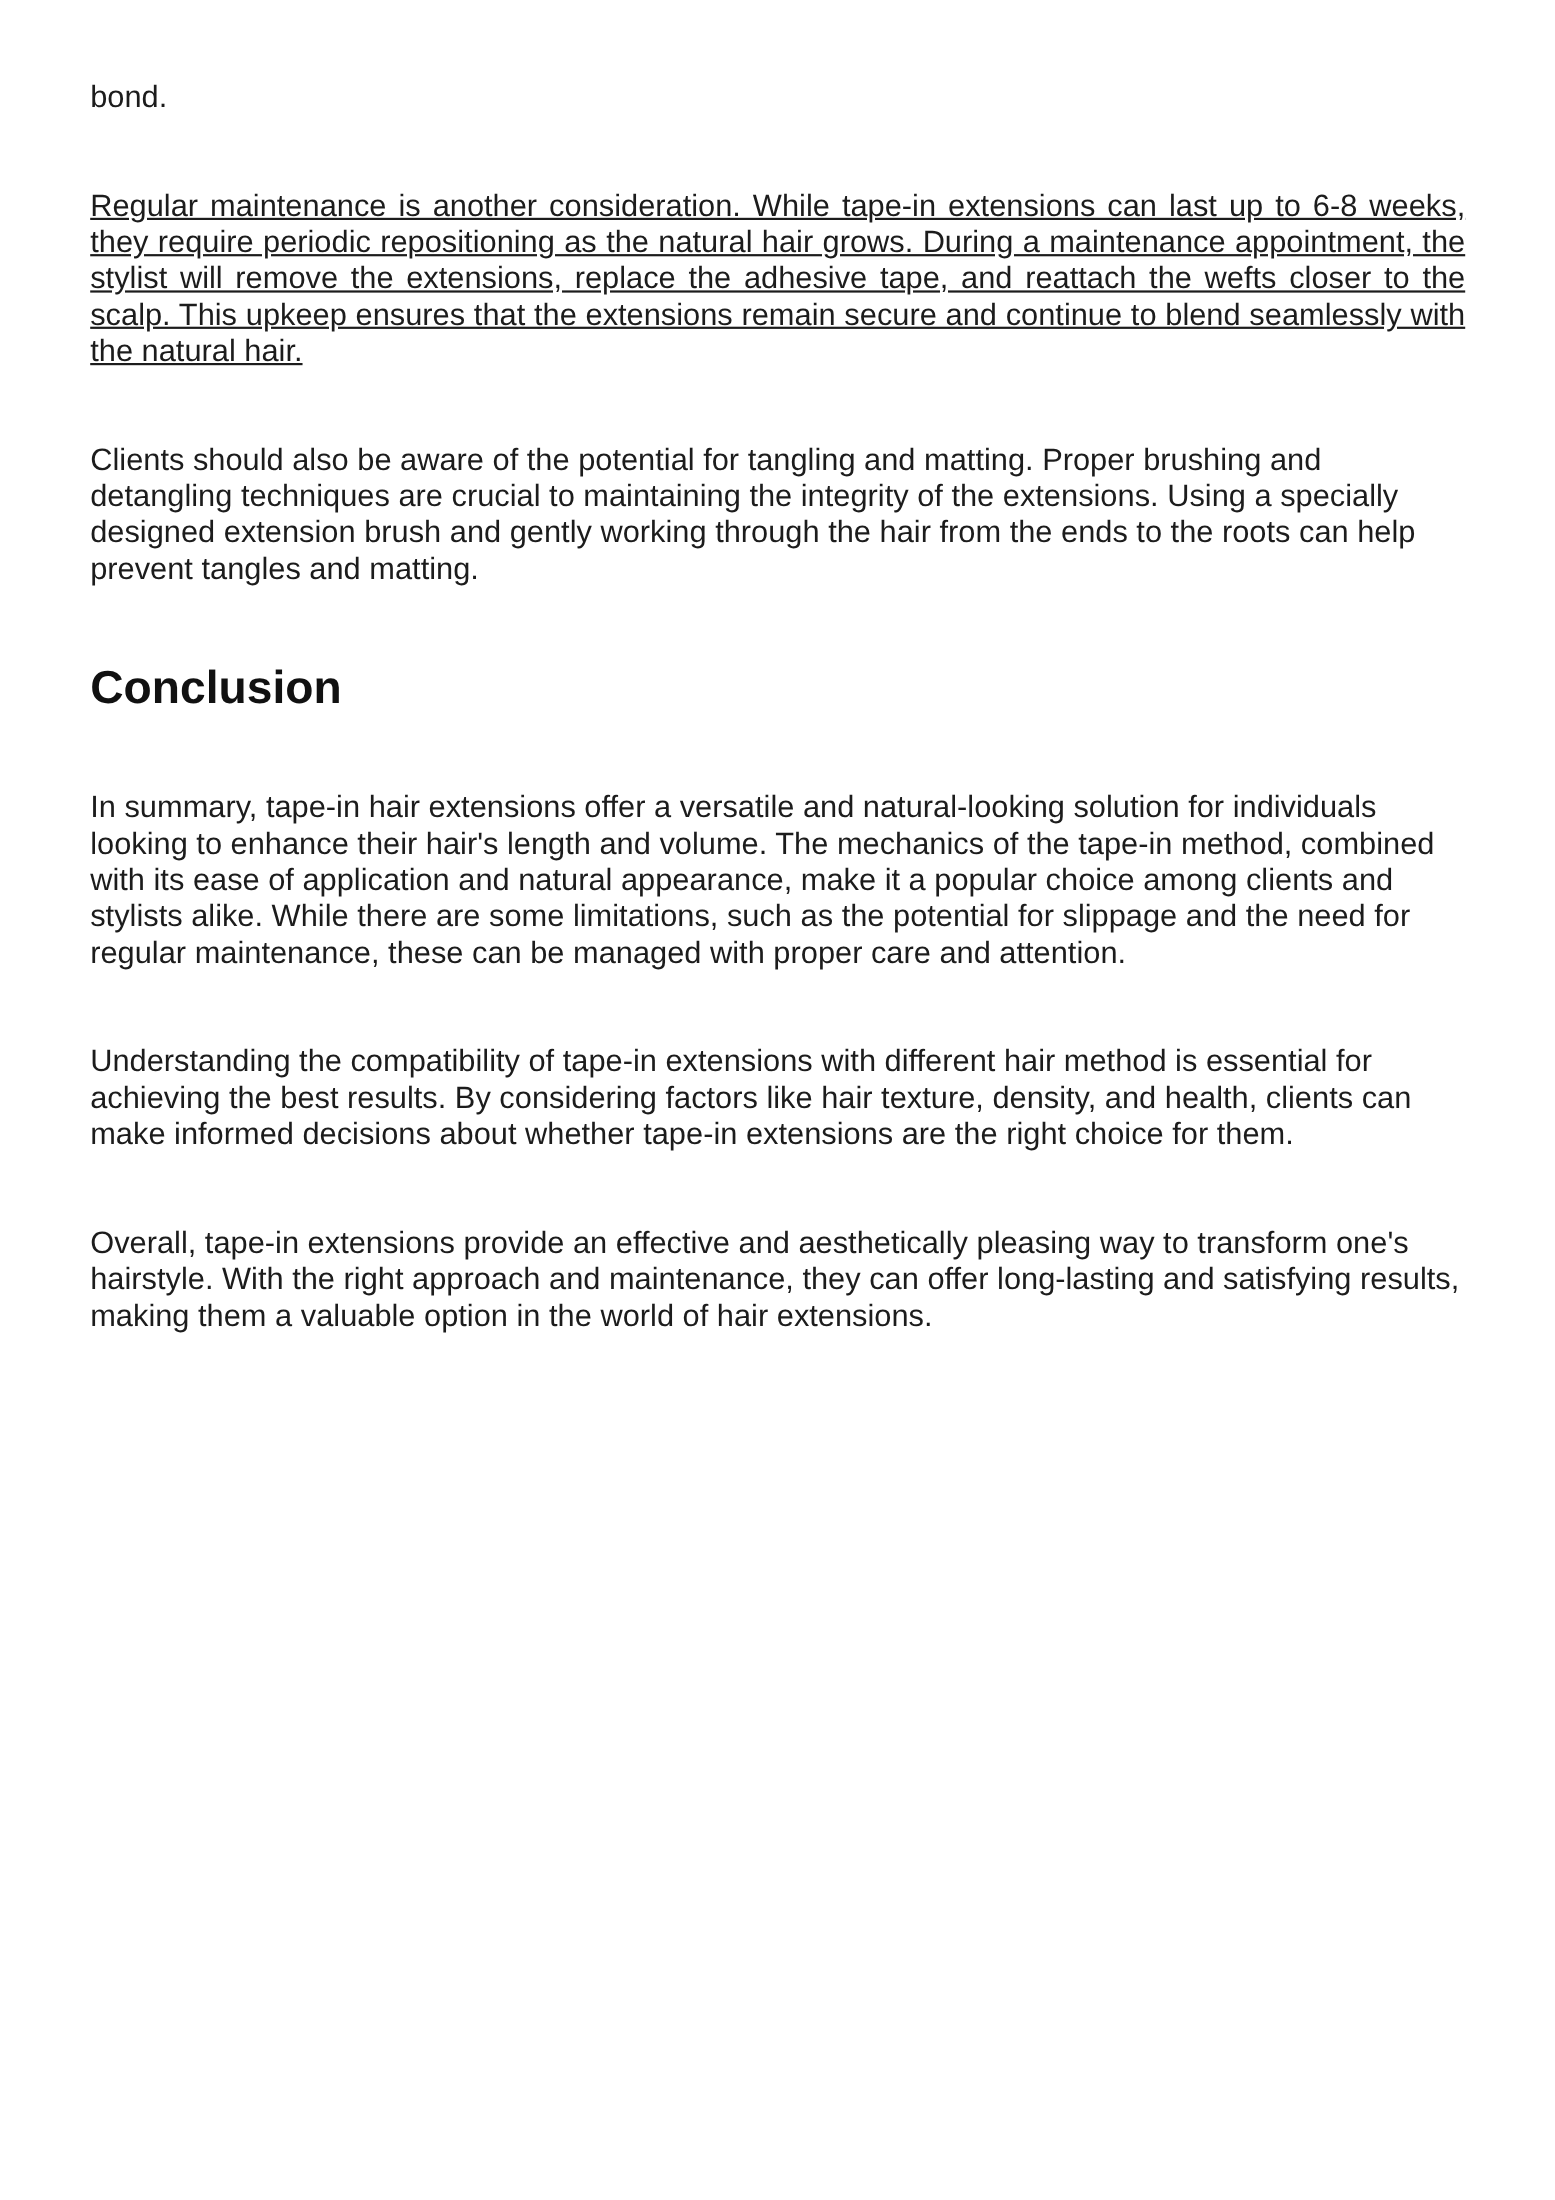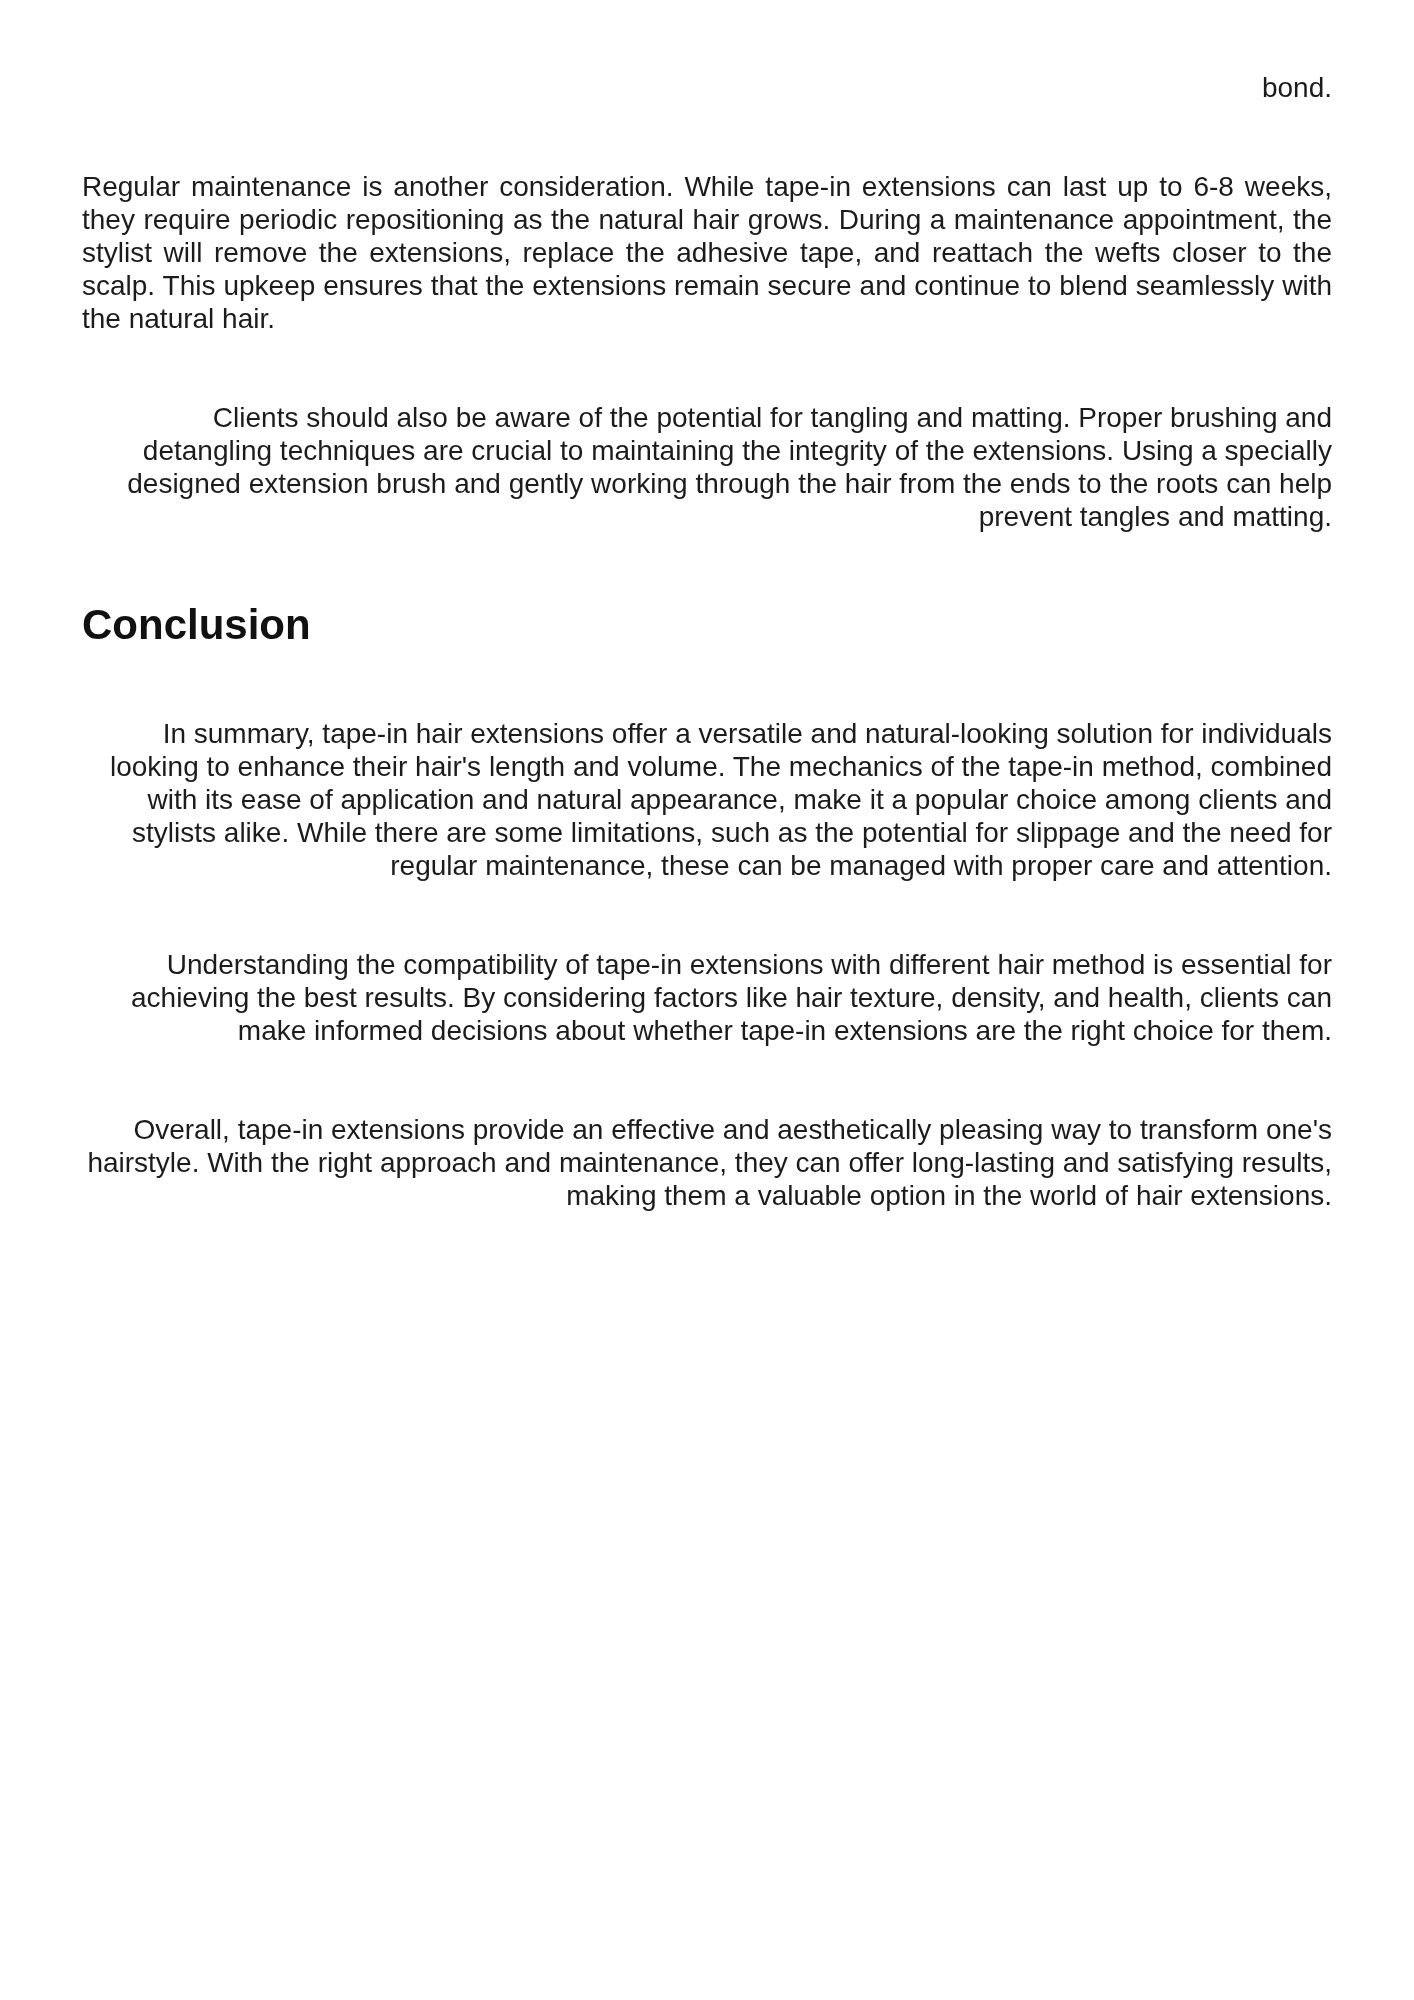--- a/index.html
+++ b/index.html
@@ -19,24 +19,25 @@
     height: 2000px;
     padding: 71px 82px 0 82px;
     background: #ffffff;
   }
   .body-text {
     margin: 0 0 66px 0;
     font-size: 28px;
     line-height: 33px;
     font-weight: 400;
     color: #1c1c1c;
-    text-align: right;
+    text-align: left;
   }
   .body-text.justify {
     text-align: justify;
+    text-decoration: underline;
   }
   .heading {
     margin: 36px 0 66px 0;
     font-size: 42px;
     line-height: 52px;
     font-weight: 700;
     color: #111111;
     letter-spacing: 0;
   }
 </style>

